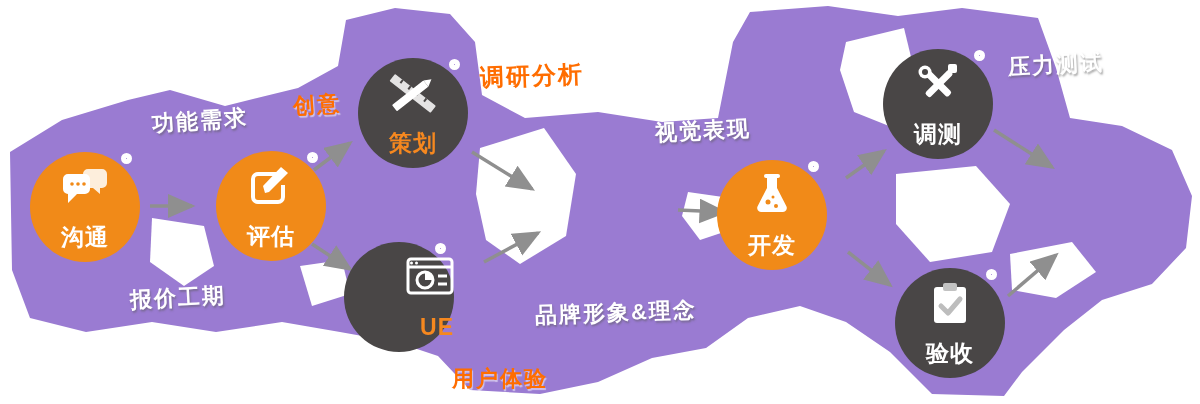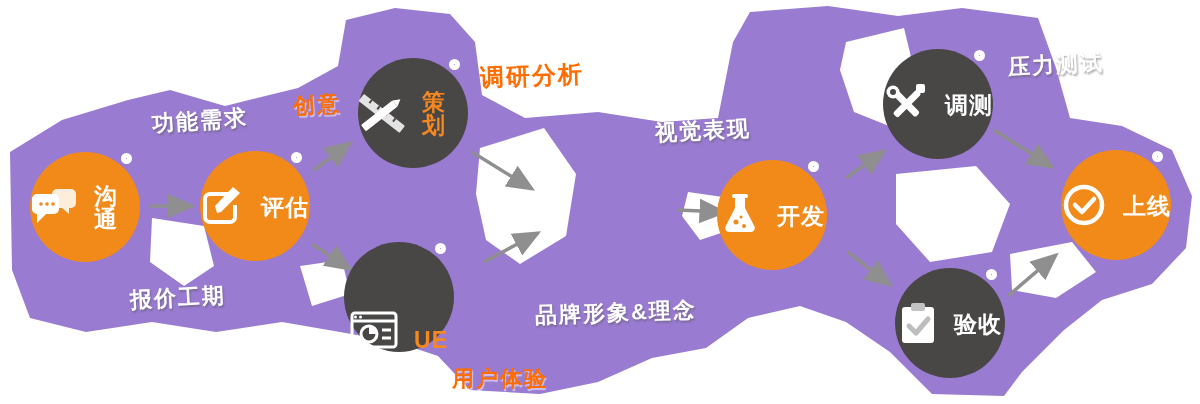--- a/index.html
+++ b/index.html
@@ -17,21 +17,21 @@
   }
   .layer { position: absolute; left: 0; top: 0; }
 
   
   .step {
     position: absolute;
     width: 110px;
     height: 110px;
     border-radius: 50%;
     display: flex;
-    flex-direction: row;
+    flex-direction: column;
     align-items: center;
     justify-content: center;
     gap: 16px;
     z-index: 3;
   }
   .step.orange { background: #f18a18; align-items: center; }
   .step.dark   { background: #494646; }
   .ring {
     position: absolute;
     top: 1px;
@@ -110,21 +110,21 @@
         <path d="M27 2h14a5 5 0 0 1 5 5v9a5 5 0 0 1-5 5h-2v6l-7-6h-5a5 5 0 0 1-5-5V7a5 5 0 0 1 5-5z" fill="#ffffff" opacity="0.85"></path>
         <path d="M7 7h17a5 5 0 0 1 5 5v10a5 5 0 0 1-5 5h-8l-9 9v-9H7a5 5 0 0 1-5-5V12a5 5 0 0 1 5-5z" fill="#ffffff"></path>
         <circle cx="11" cy="17" r="1.8" fill="#f18a18"></circle>
         <circle cx="17" cy="17" r="1.8" fill="#f18a18"></circle>
         <circle cx="23" cy="17" r="1.8" fill="#f18a18"></circle>
       </svg>
     </span>
     <span class="step-label">沟通</span>
   </div>
 
-  <div class="step orange" style="left:200px; top:151px;">
+  <div class="step orange" style="left:216px; top:151px;">
     <span class="ring"></span>
     <span class="step-icon">
       <svg width="44" height="40" viewBox="0 0 44 40">
         <path d="M30 8H9a5 5 0 0 0-5 5v18a5 5 0 0 0 5 5h20a5 5 0 0 0 5-5V19" fill="none" stroke="#ffffff" stroke-width="4"></path>
         <path d="M16 27l-2-7L32 1l7 6-19 19z" fill="#ffffff"></path>
       </svg>
     </span>
     <span class="step-label">评估</span>
   </div>
 
@@ -199,30 +199,20 @@
     <span class="step-icon">
       <svg width="40" height="44" viewBox="0 0 40 44">
         <rect x="4" y="6" width="32" height="36" rx="3" fill="#ffffff"></rect>
         <rect x="13" y="2" width="14" height="8" rx="2" fill="#c2c2c2"></rect>
         <path d="M11 25l7 7 12-14" fill="none" stroke="#bdbdbd" stroke-width="5" stroke-linecap="round" stroke-linejoin="round"></path>
       </svg>
     </span>
     <span class="step-label">验收</span>
   </div>
 
-  <div class="step orange" style="left:1061px; top:150px;">
-    <span class="ring"></span>
-    <span class="step-icon">
-      <svg width="46" height="46" viewBox="0 0 46 46">
-        <circle cx="23" cy="23" r="18" fill="none" stroke="#ffffff" stroke-width="4.5"></circle>
-        <path d="M14 23l7 7 12-13" fill="none" stroke="#ffffff" stroke-width="4.5" stroke-linecap="round" stroke-linejoin="round"></path>
-      </svg>
-    </span>
-    <span class="step-label">上线</span>
-  </div>
 
   <div class="note white" style="left:152px;  top:106px; transform:rotate(-4deg);">功能需求</div>
   <div class="note white" style="left:130px;  top:283px; transform:rotate(-3deg);">报价工期</div>
   <div class="note orange" style="left:293px;  top:90px;  transform:rotate(-4deg);">创意</div>
   <div class="note orange" style="left:480px;  top:60px;  transform:rotate(-2deg); font-size:24px;">调研分析</div>
   <div class="note white" style="left:655px;  top:116px; transform:rotate(-3deg);">视觉表现</div>
   <div class="note white" style="left:535px;  top:298px; transform:rotate(-2deg);">品牌形象&amp;理念</div>
   <div class="note orange" style="left:452px;  top:364px;text-align:right;">用户体验</div>
   <div class="note white" style="left:1008px; top:50px;  transform:rotate(-3deg);">压力测试</div>
 

